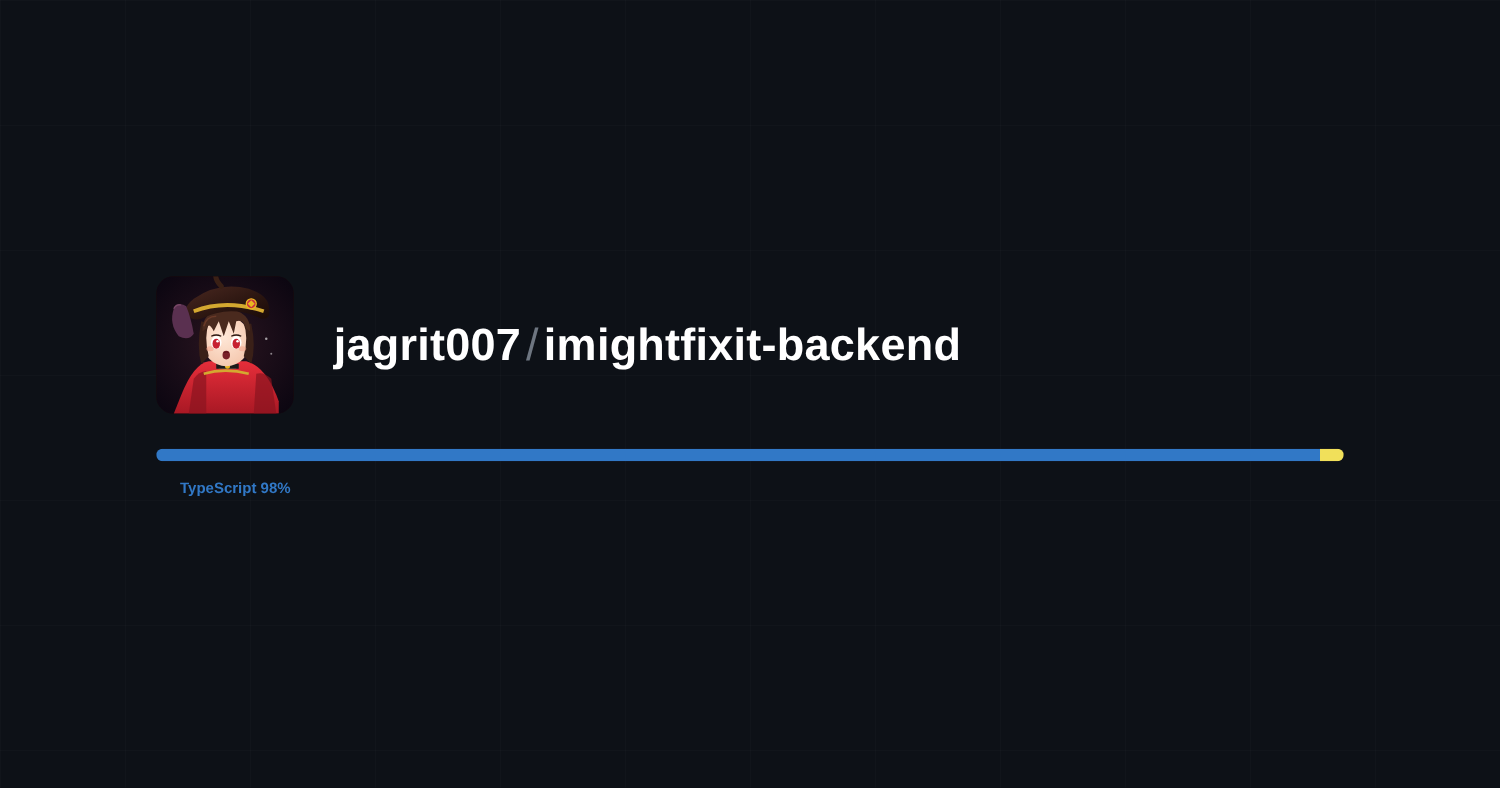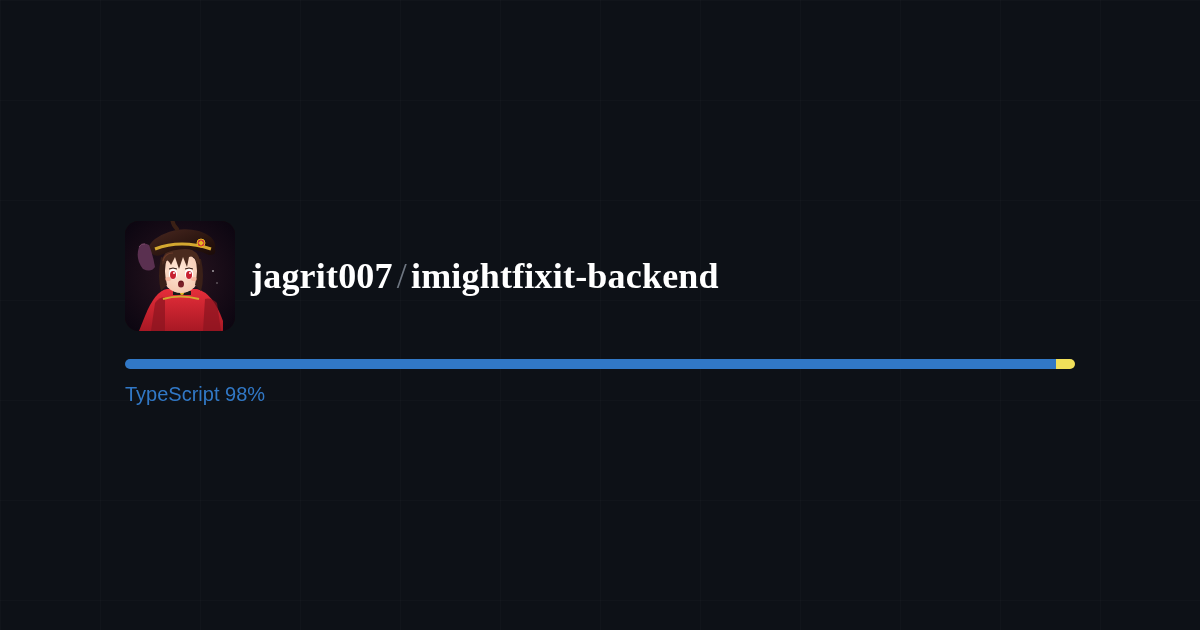--- a/index.html
+++ b/index.html
@@ -22,23 +22,22 @@
     }
     .container {
       position: absolute;
       left: 125px;
       top: 221px;
       width: 950px;
     }
     .header-row {
       display: flex;
       align-items: center;
-      gap: 16px;
+      gap: 32px;
       margin-bottom: 28px;
-      font-family: Liberation Serif, serif;
     }
     .avatar {
       width: 110px;
       height: 110px;
       border-radius: 14px;
       overflow: hidden;
       flex-shrink: 0;
       position: relative;
       background: #1a0a0a;
     }
@@ -64,22 +63,23 @@
       height: 10px;
       border-radius: 6px;
       overflow: hidden;
       display: flex;
       margin-bottom: 14px;
     }
     .lang-seg {
       height: 100%;
     }
     .lang-label {
-      font-size: 20px;
-      font-weight: 400;
+      font-size: 12px;
+      font-weight: 700;
+      margin-left: 19px;
     }
   </style>
 </head>
 <body>
 
 <div class="container">
   <div class="header-row">
     <div class="avatar">
       <svg viewBox="0 0 110 110">
         <defs>

